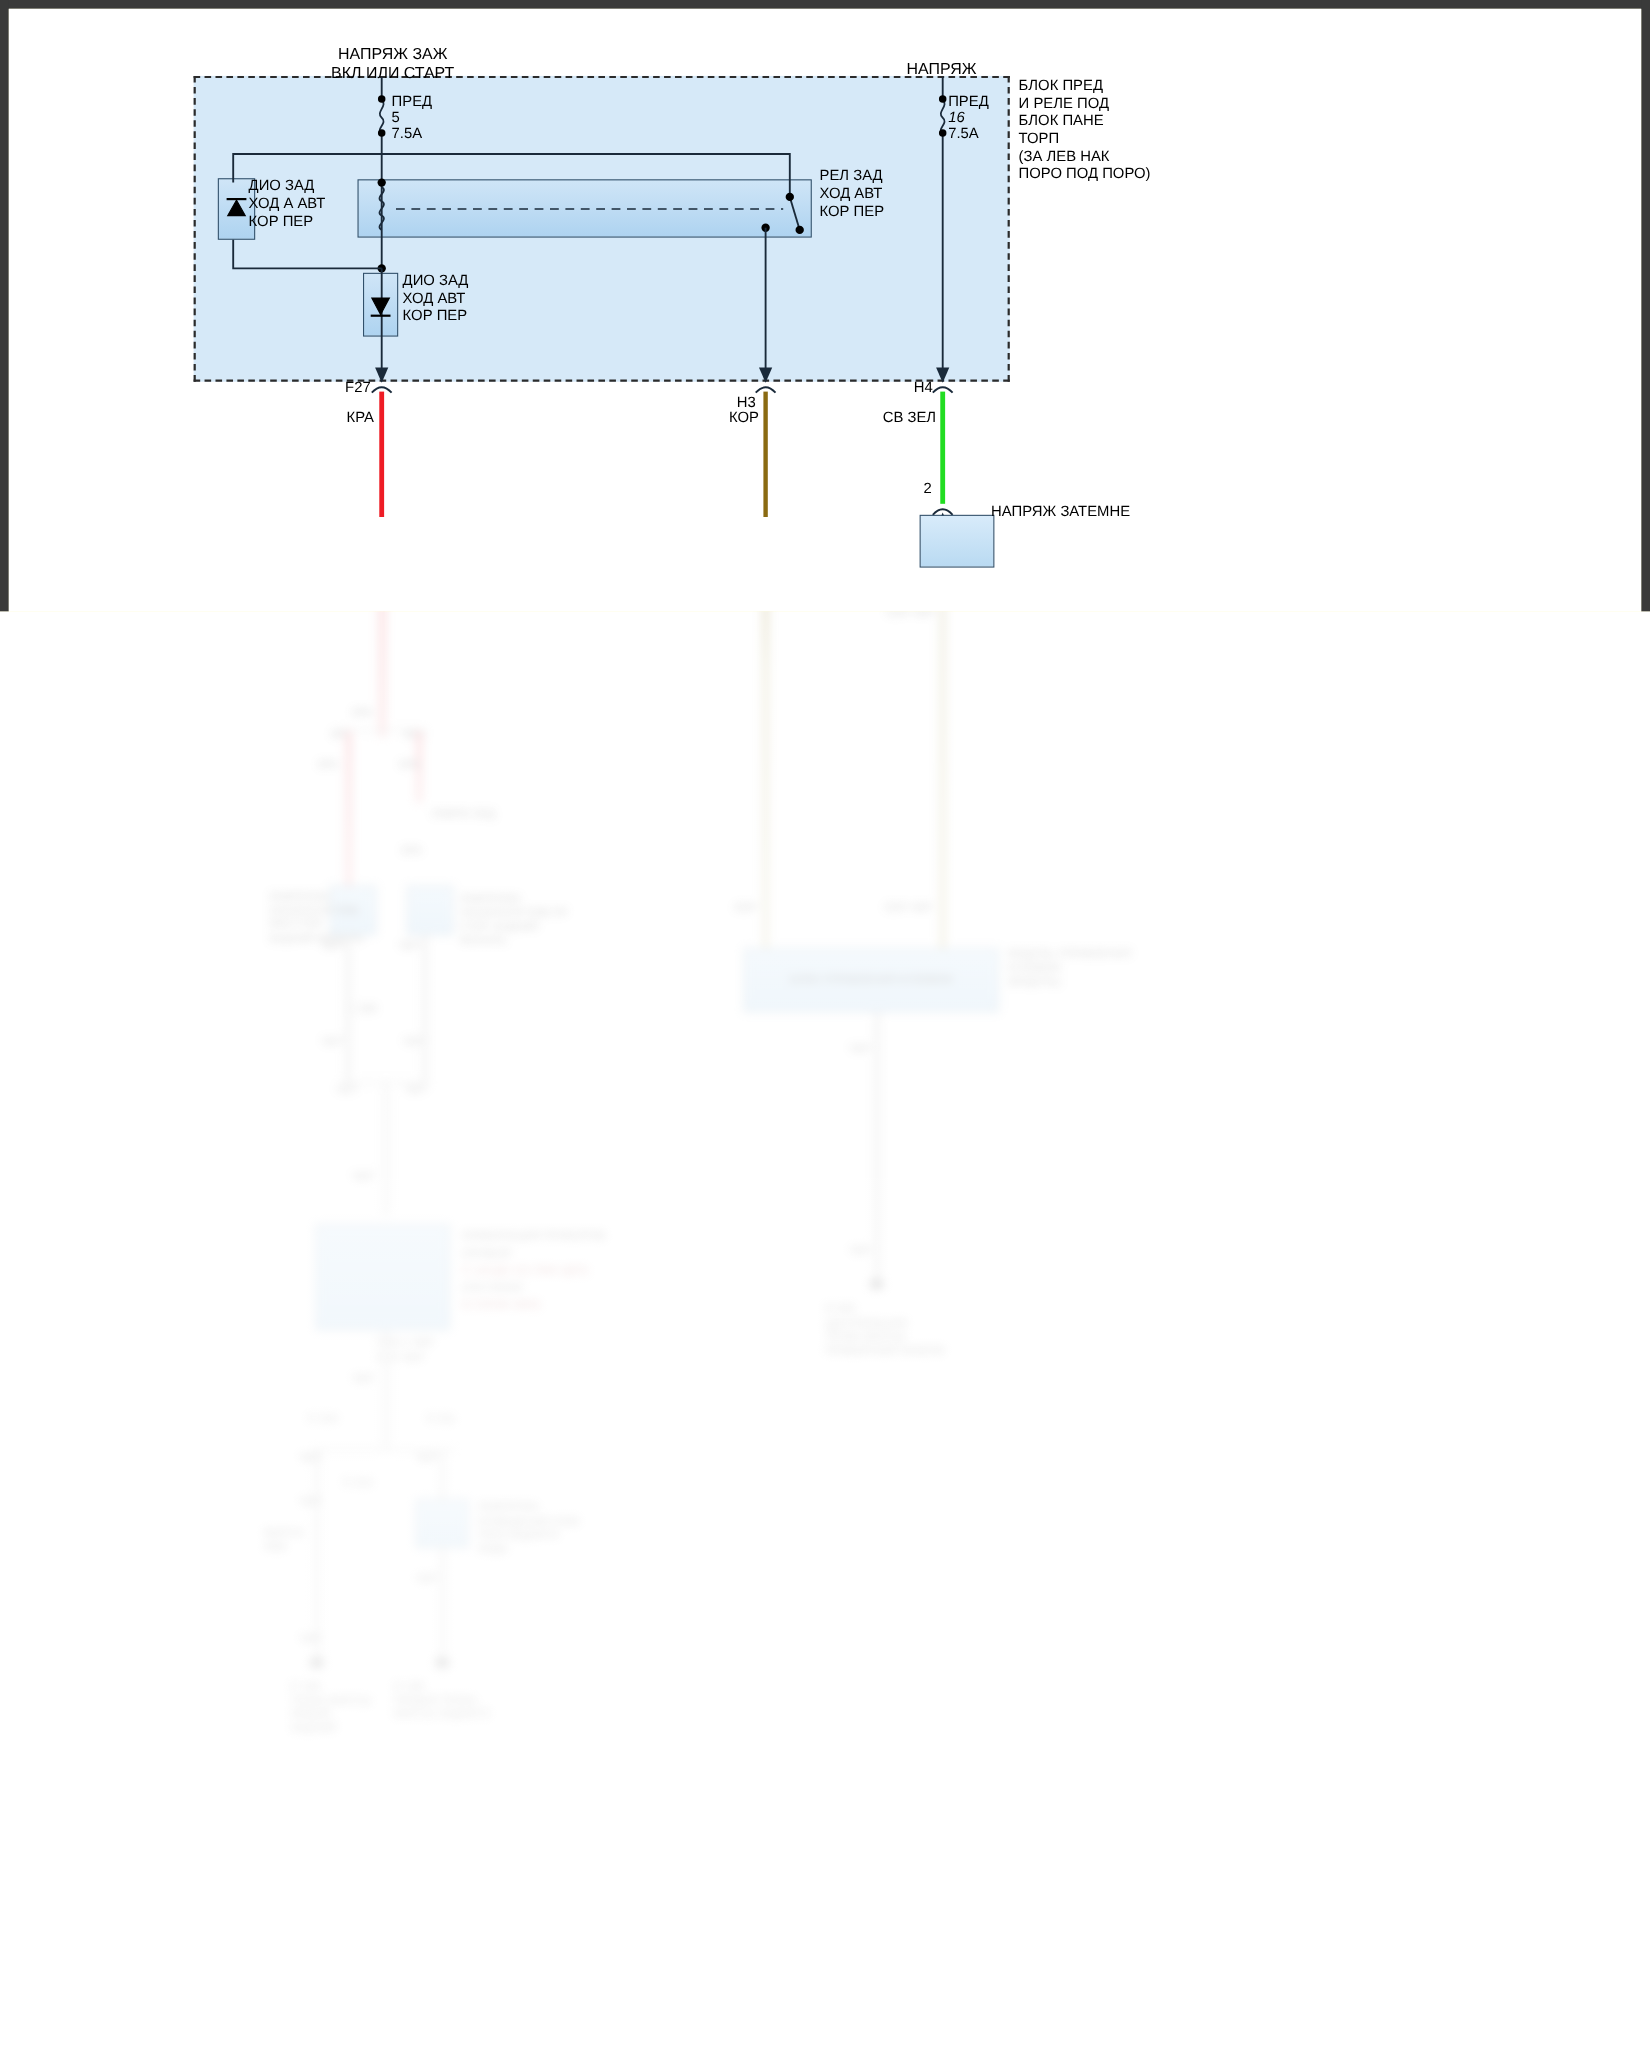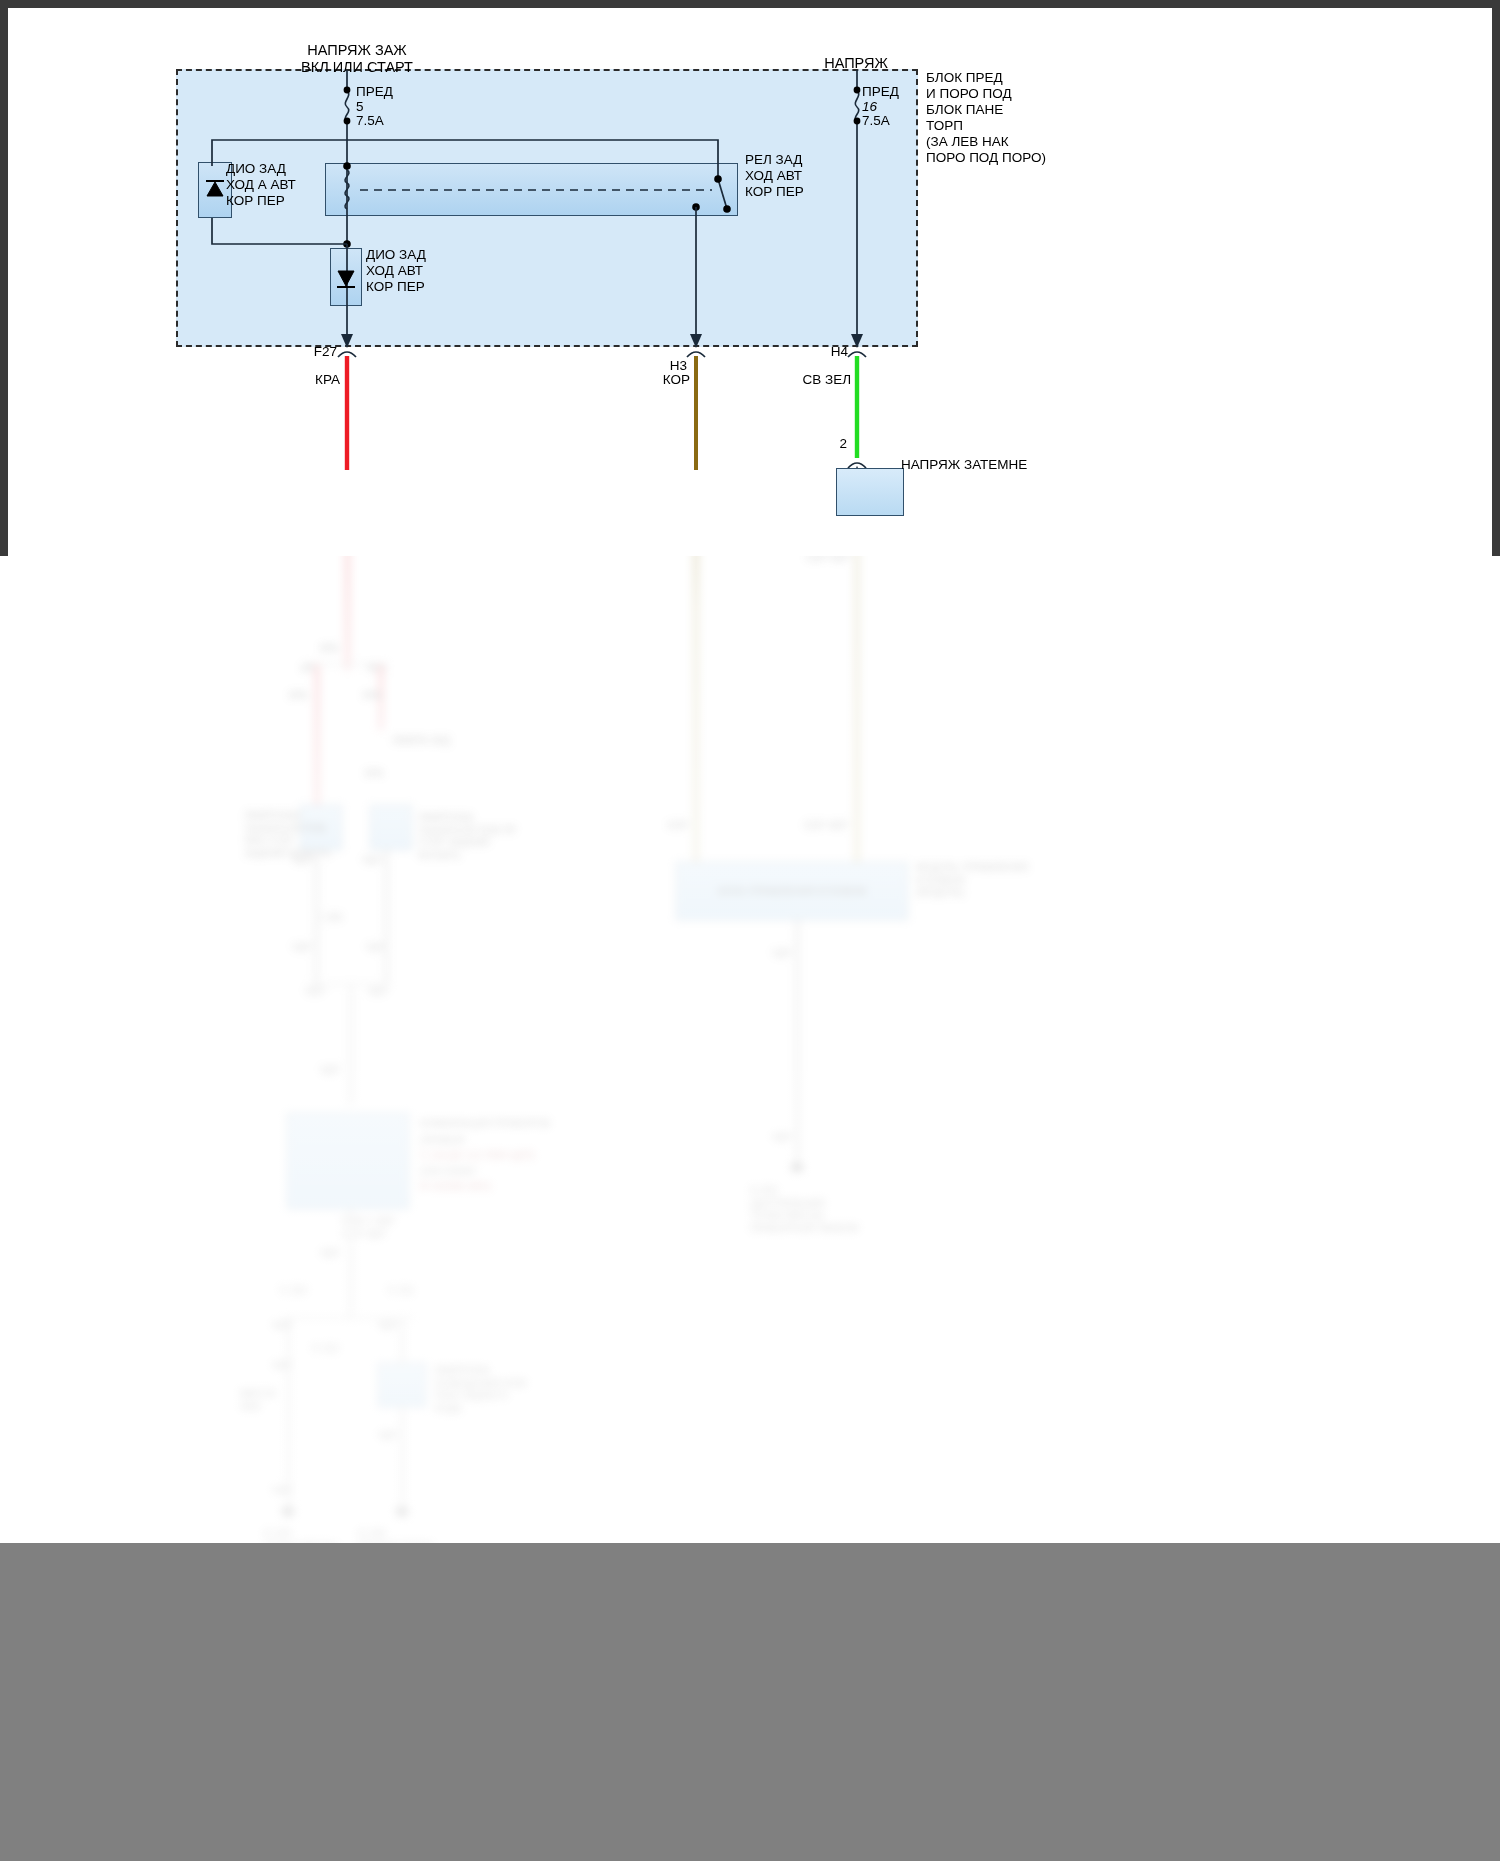--- a/index.html
+++ b/index.html
@@ -4,21 +4,21 @@
 <style>
   * { box-sizing: border-box; }
   html, body {
     margin: 0; padding: 0;
     background: #808080;
     font-family: "Liberation Sans", sans-serif;
   }
   #page {
     position: relative;
     width: 1500px;
-    height: 1543px;
+    height: 1861px;
     background: #fef9c3;
     overflow: hidden;
   }
   
   #sheet-top-border {
     position: absolute; left: 0; top: 0; width: 1500px; height: 8px;
     background: #3a3a3a;
   }
   #sheet-left-border {
     position: absolute; left: 0; top: 0; width: 8px; height: 556px;
@@ -117,21 +117,21 @@
   <div id="sheet-left-border"></div>
   <div id="sheet-right-border"></div>
   <div id="sheet-inner"></div>
 
   <div class="module-box" style="left:176px; top:69px; width:742px; height:278px;"></div>
 
   <div class="lbl c t14" style="left:357px; top:42px;"><span>НАПРЯЖ ЗАЖ</span><br><span>ВКЛ ИЛИ СТАРТ</span></div>
 
   <div class="lbl c t14" style="left:856px; top:55px;"><span>НАПРЯЖ</span></div>
 
-  <div class="lbl t13" style="left:926px; top:70px;"><span>БЛОК ПРЕД</span><br><span>И ПОРО ПОД</span><br><span>БЛОК ПАНЕ</span><br><span>ТОРП</span><br><span>(ЗА ЛЕВ НАК</span><br><span>ПОРО ПОД ПОРО)</span></div>
+  <div class="lbl t13" style="left:926px; top:70px;"><span>БЛОК ПРЕД</span><br><span>И РЕЛЕ ПОД</span><br><span>БЛОК ПАНЕ</span><br><span>ТОРП</span><br><span>(ЗА ЛЕВ НАК</span><br><span>ПОРО ПОД ПОРО)</span></div>
 
   <div class="lbl t13" style="left:356px; top:84px;"><span>ПРЕД</span></div>
   <div class="lbl t13" style="left:356px; top:99px;"><span>5</span></div>
   <div class="lbl t13" style="left:356px; top:113px;"><span>7.5A</span></div>
 
   <div class="lbl t13" style="left:862px; top:84px;"><span>ПРЕД</span></div>
   <div class="lbl t13" style="left:862px; top:99px;font-style:italic;"><span>16</span></div>
   <div class="lbl t13" style="left:862px; top:113px;"><span>7.5A</span></div>
 
   <div class="comp" style="left:198px; top:162px; width:34px; height:56px;"></div>

